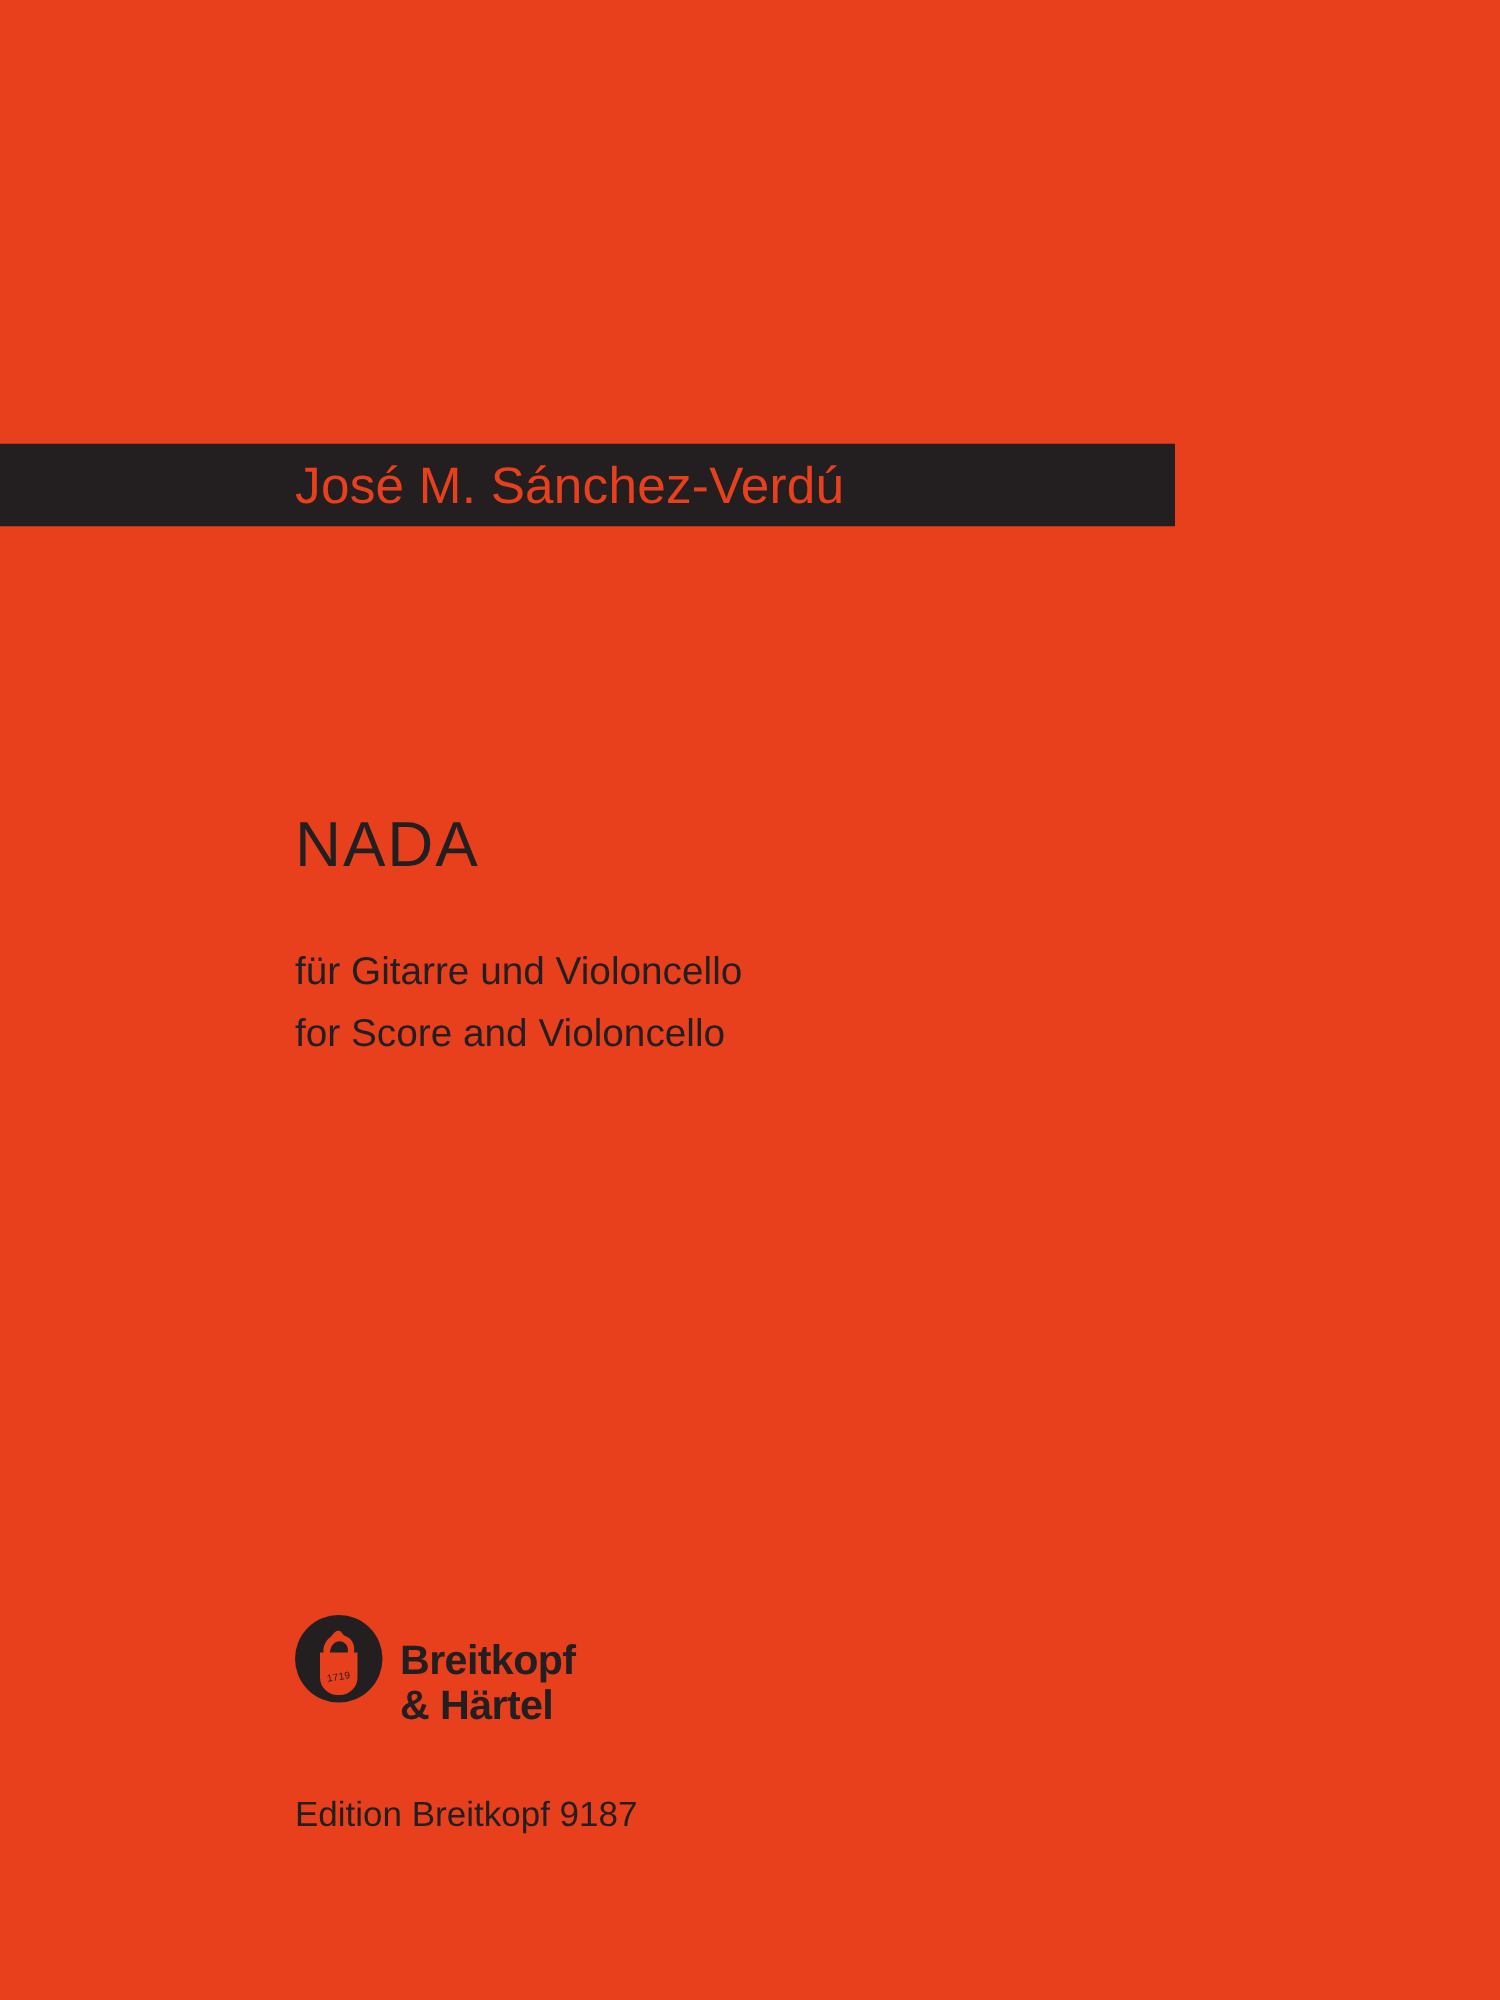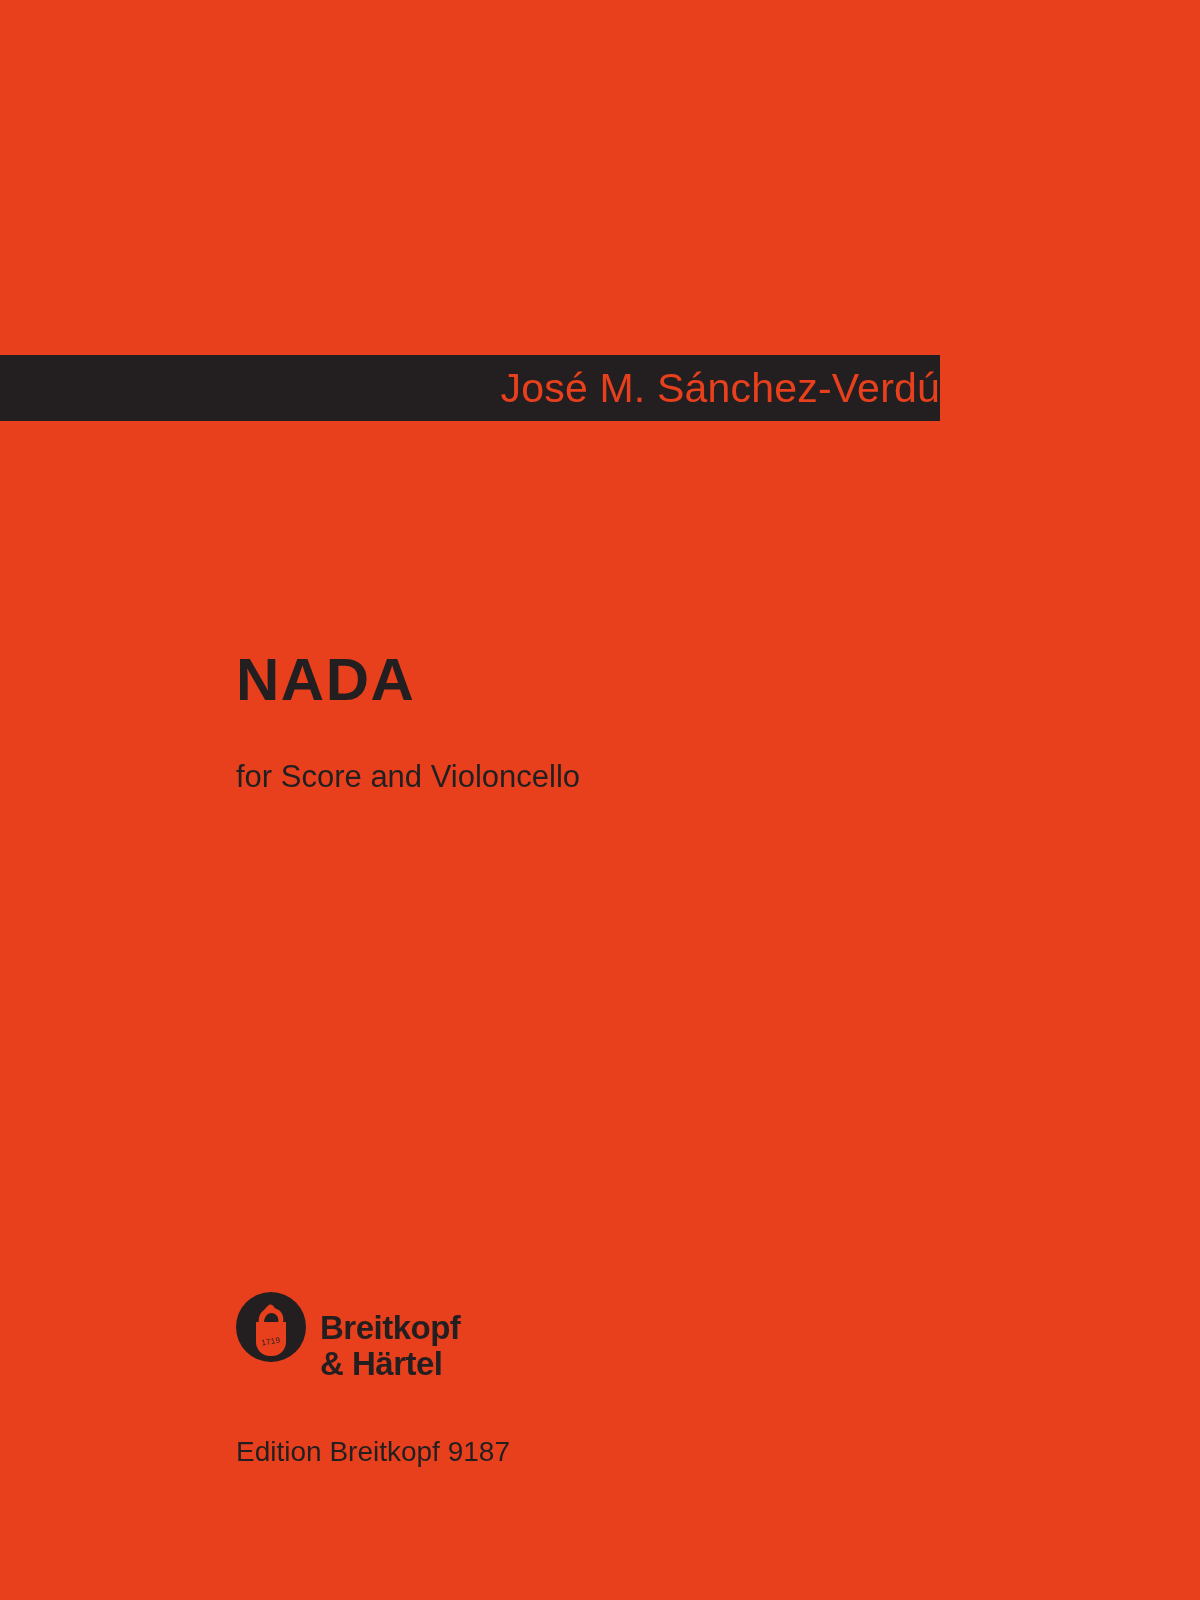--- a/index.html
+++ b/index.html
@@ -23,39 +23,38 @@
   
   .composer-band {
     position: absolute;
     left: 0;
     top: 355px;
     width: 940px;
     height: 66px;
     background: #231f20;
     display: flex;
     align-items: center;
-    justify-content: flex-end;
   }
   .composer-name {
     margin-left: 236px;
     color: #e8401d;
     font-size: 41px;
     font-weight: 400;
     letter-spacing: 0.2px;
     line-height: 1;
     white-space: nowrap;
   }
   
   .title {
     position: absolute;
     left: 236px;
     top: 650px;
     color: #231f20;
-    font-size: 60px;
-    font-weight: 700;
+    font-size: 51px;
+    font-weight: 400;
     letter-spacing: 1.5px;
     line-height: 1;
   }
   .subtitle-block {
     position: absolute;
     left: 236px;
     top: 752px;
     color: #231f20;
     font-size: 31px;
     font-weight: 400;
@@ -148,20 +147,21 @@
 
 <div class="cover">
 
   <div class="composer-band">
     <div class="composer-name">José M. Sánchez-Verdú</div>
   </div>
 
   <div class="title">NADA</div>
 
   <div class="subtitle-block">
+    <span class="subtitle-line">für Gitarre und Violoncello</span>
     <span class="subtitle-line">for Score and Violoncello</span>
   </div>
 
 
   <div class="publisher">
     <div class="logo-mark">
       <svg class="horse" viewBox="0 0 34 22" xmlns="http://www.w3.org/2000/svg" aria-hidden="true">
         <path d="M5 20 C4 15 6 10 10 7 C12 5 13 3 15 2 C17 1 19 2 20 4 C21 6 24 6 26 8 C29 11 30 15 29 20 L24 20 C25 16 24 13 21 11 C18 9 14 10 12 13 C10 16 10 18 10 20 Z" fill="#e8401d"></path>
       </svg>
       <div class="shield">

